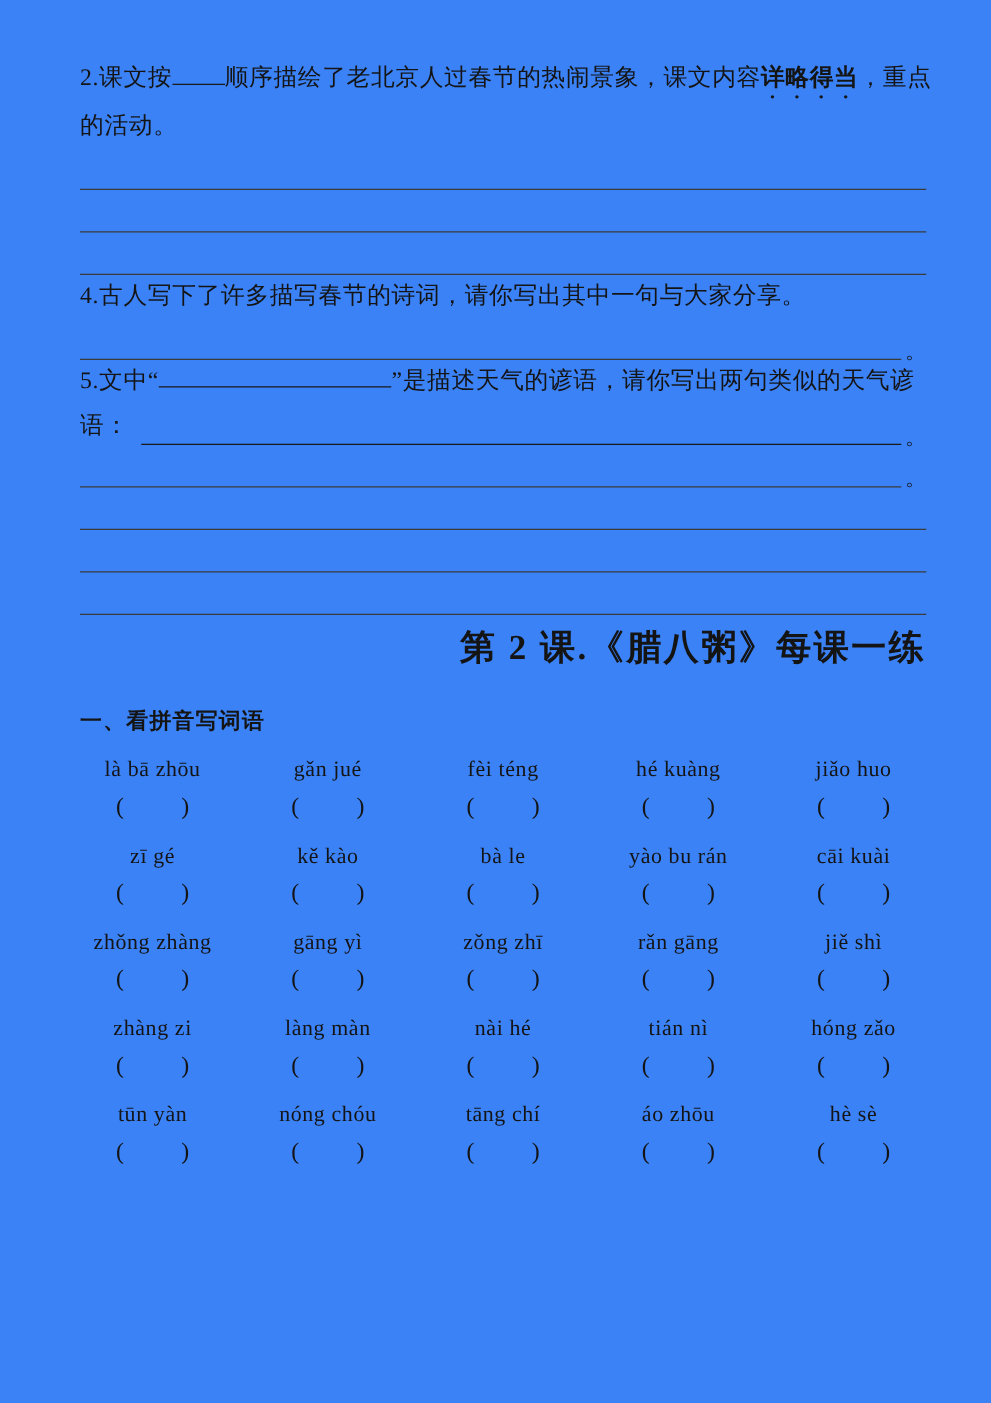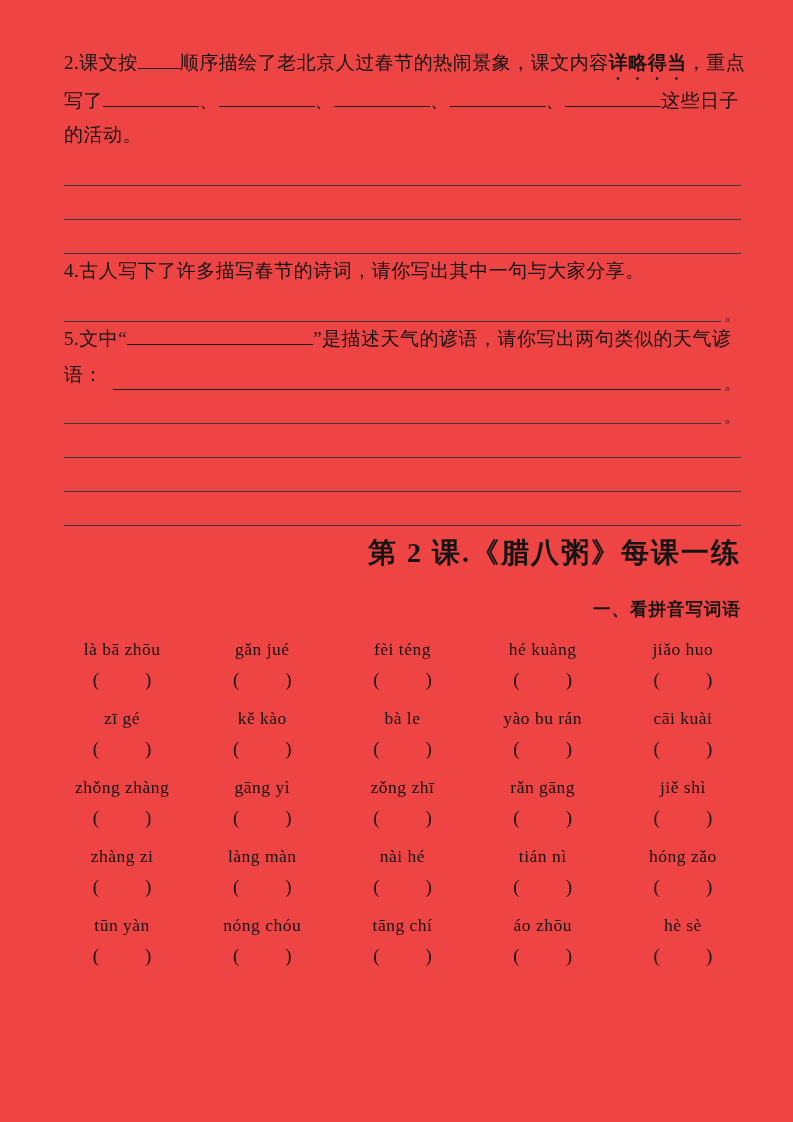--- a/index.html
+++ b/index.html
@@ -6,21 +6,21 @@
   html,body { background:#ffffff; }
   body {
     width:793px; height:1122px;
     font-family:"Liberation Serif","DejaVu Serif",serif;
     color:#141414;
     overflow:hidden;
   }
   .page {
     width:793px; height:1122px;
     padding:46px 52px 0 64px;
-    background:#ef4444;
+    background:#3b82f6;
   }
   .qblock { margin:0; }
   .qtext {
     font-size:19px;
     line-height:34px;
     letter-spacing:0.5px;
     white-space:nowrap;
   }
   .blank {
     display:inline-block;
@@ -73,26 +73,25 @@
   .lesson-title {
     margin-top:8px;
     text-align:right;
     font-size:28px;
     font-weight:bold;
     letter-spacing:2px;
     line-height:38px;
   }
   .section-heading {
     margin-top:26px;
-    font-family:Liberation Mono, monospace;
+    font-family:Liberation Serif, serif;
     font-weight:bold;
     font-size:17.5px;
     line-height:24px;
     letter-spacing:1px;
-    text-align:right;
   }
   .pinyin-table { margin-top:6px; }
   .prow {
     display:grid;
     grid-template-columns:repeat(5,1fr);
     height:69px;
     padding-top:8px;
     gap:24px;
   }
   .pcell { text-align:center; }
@@ -112,21 +111,20 @@
   }
   .pgap { display:inline-block; width:46px; }
 </style>
 </head>
 <body>
 
 <div class="page">
 
   <div class="qblock">
     <div class="qtext"><span>2.课文按</span><span class="blank w42"></span><span>顺序描绘了老北京人过春节的热闹景象，课文内容</span><span class="emph">详略得当</span><span>，重点</span></div>
-    <div class="qtext"><span>写了</span><span class="blank w96"></span><span>、</span><span class="blank w96"></span><span>、</span><span class="blank w96"></span><span>、</span><span class="blank w96"></span><span>、</span><span class="blank w96"></span><span>这些日子</span></div>
     <div class="qtext">的活动。</div>
   </div>
 
   <div class="qblock">
     <div class="ansline"></div>
     <div class="ansline"></div>
     <div class="ansline"></div>
   </div>
 
   <div class="qblock">

